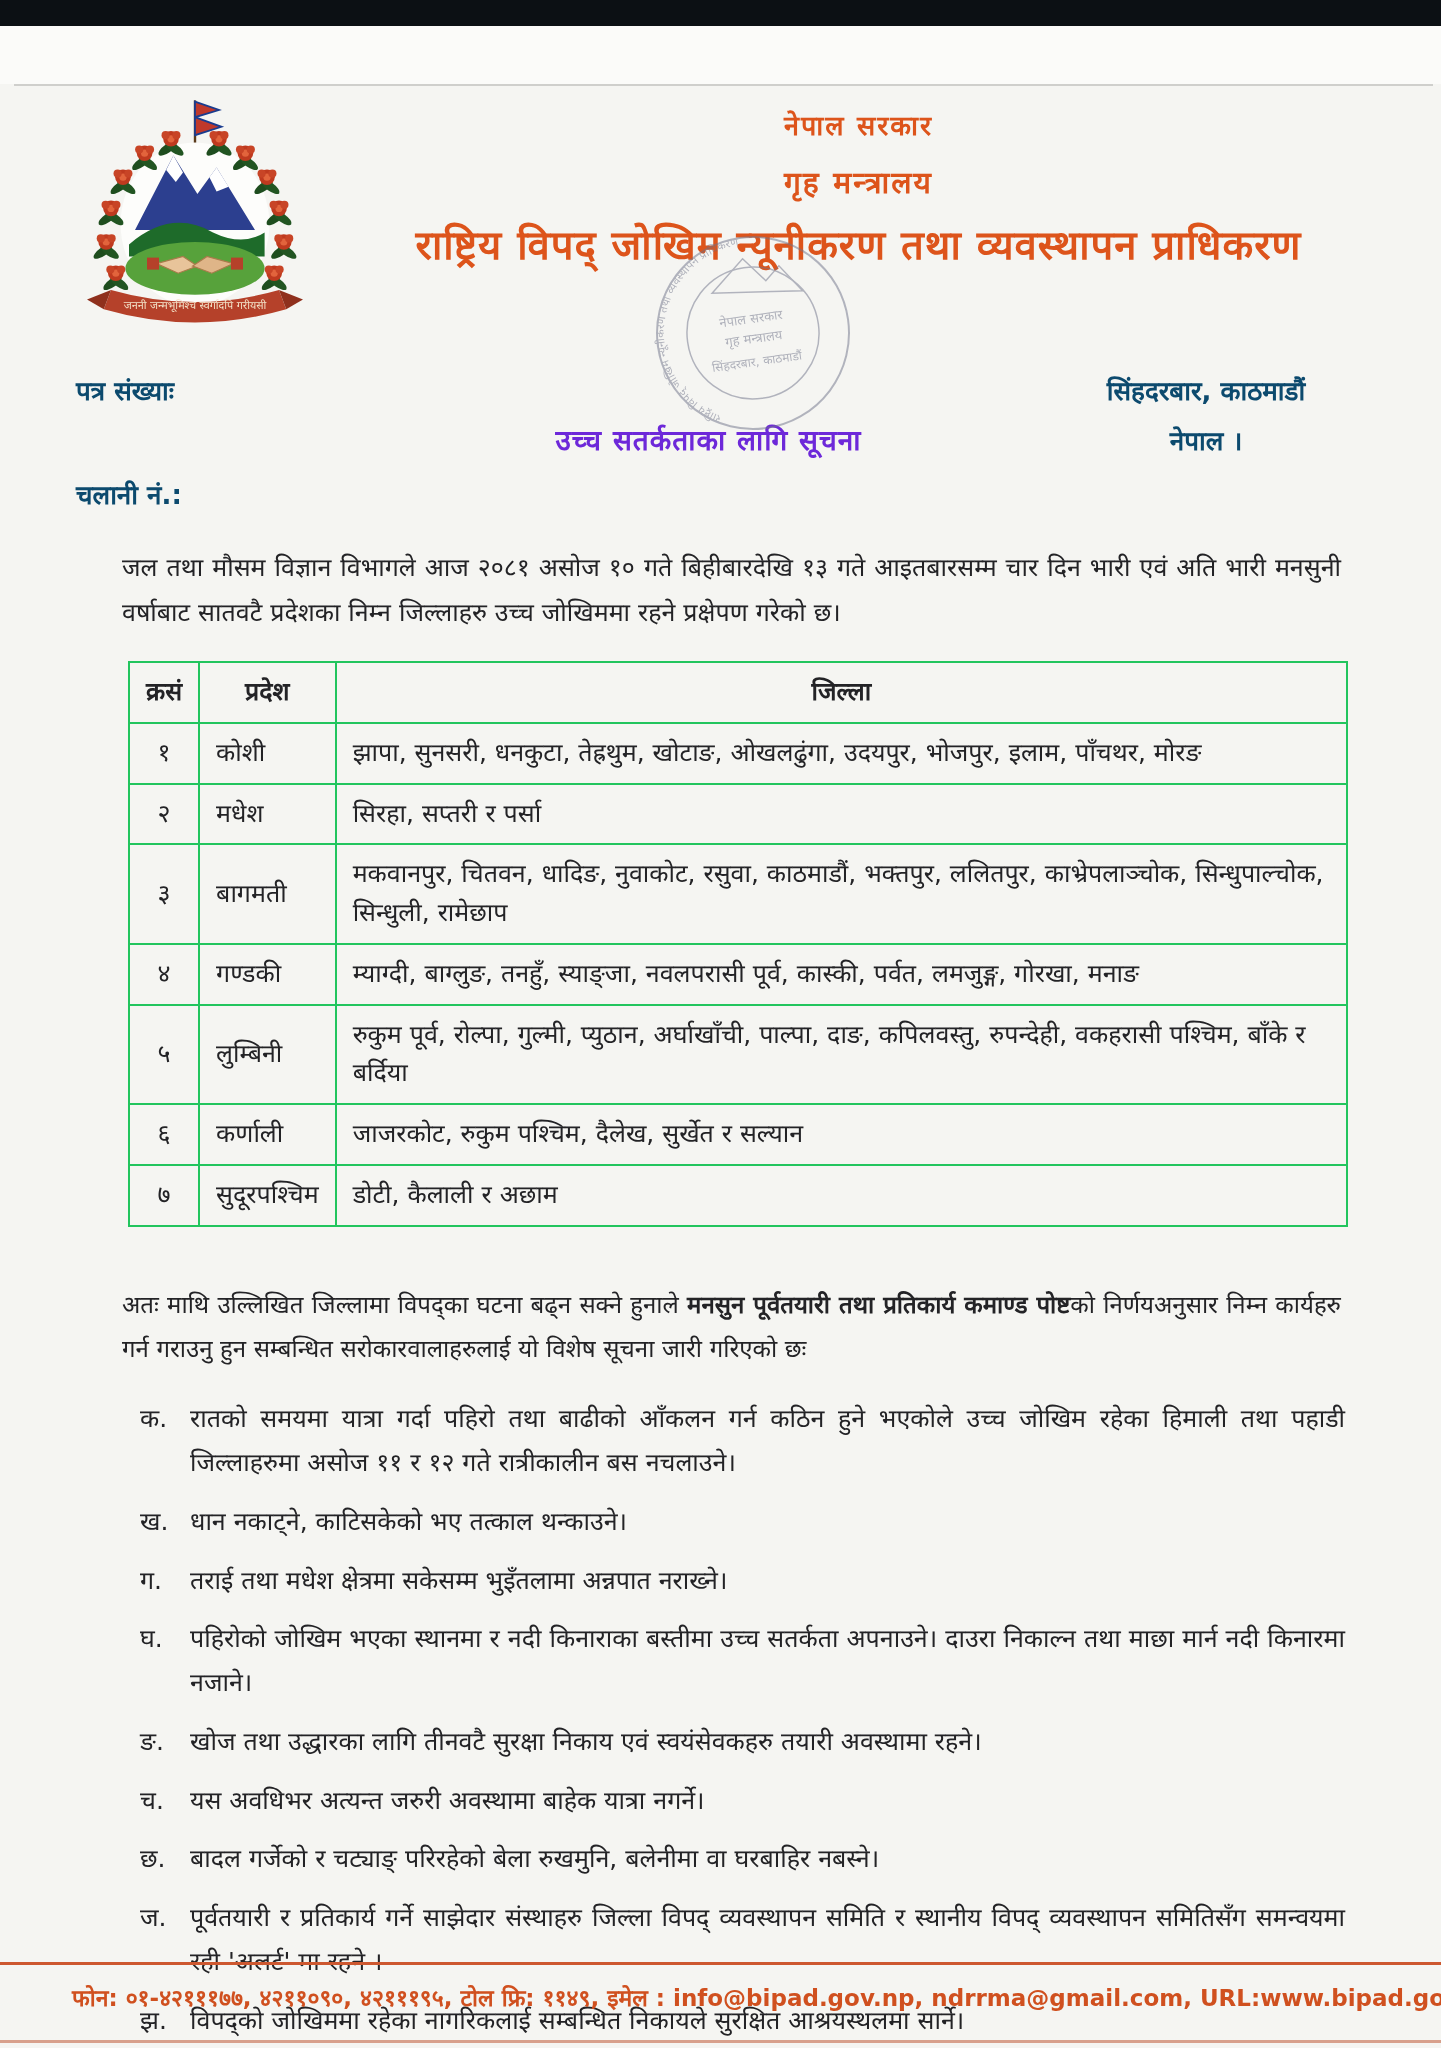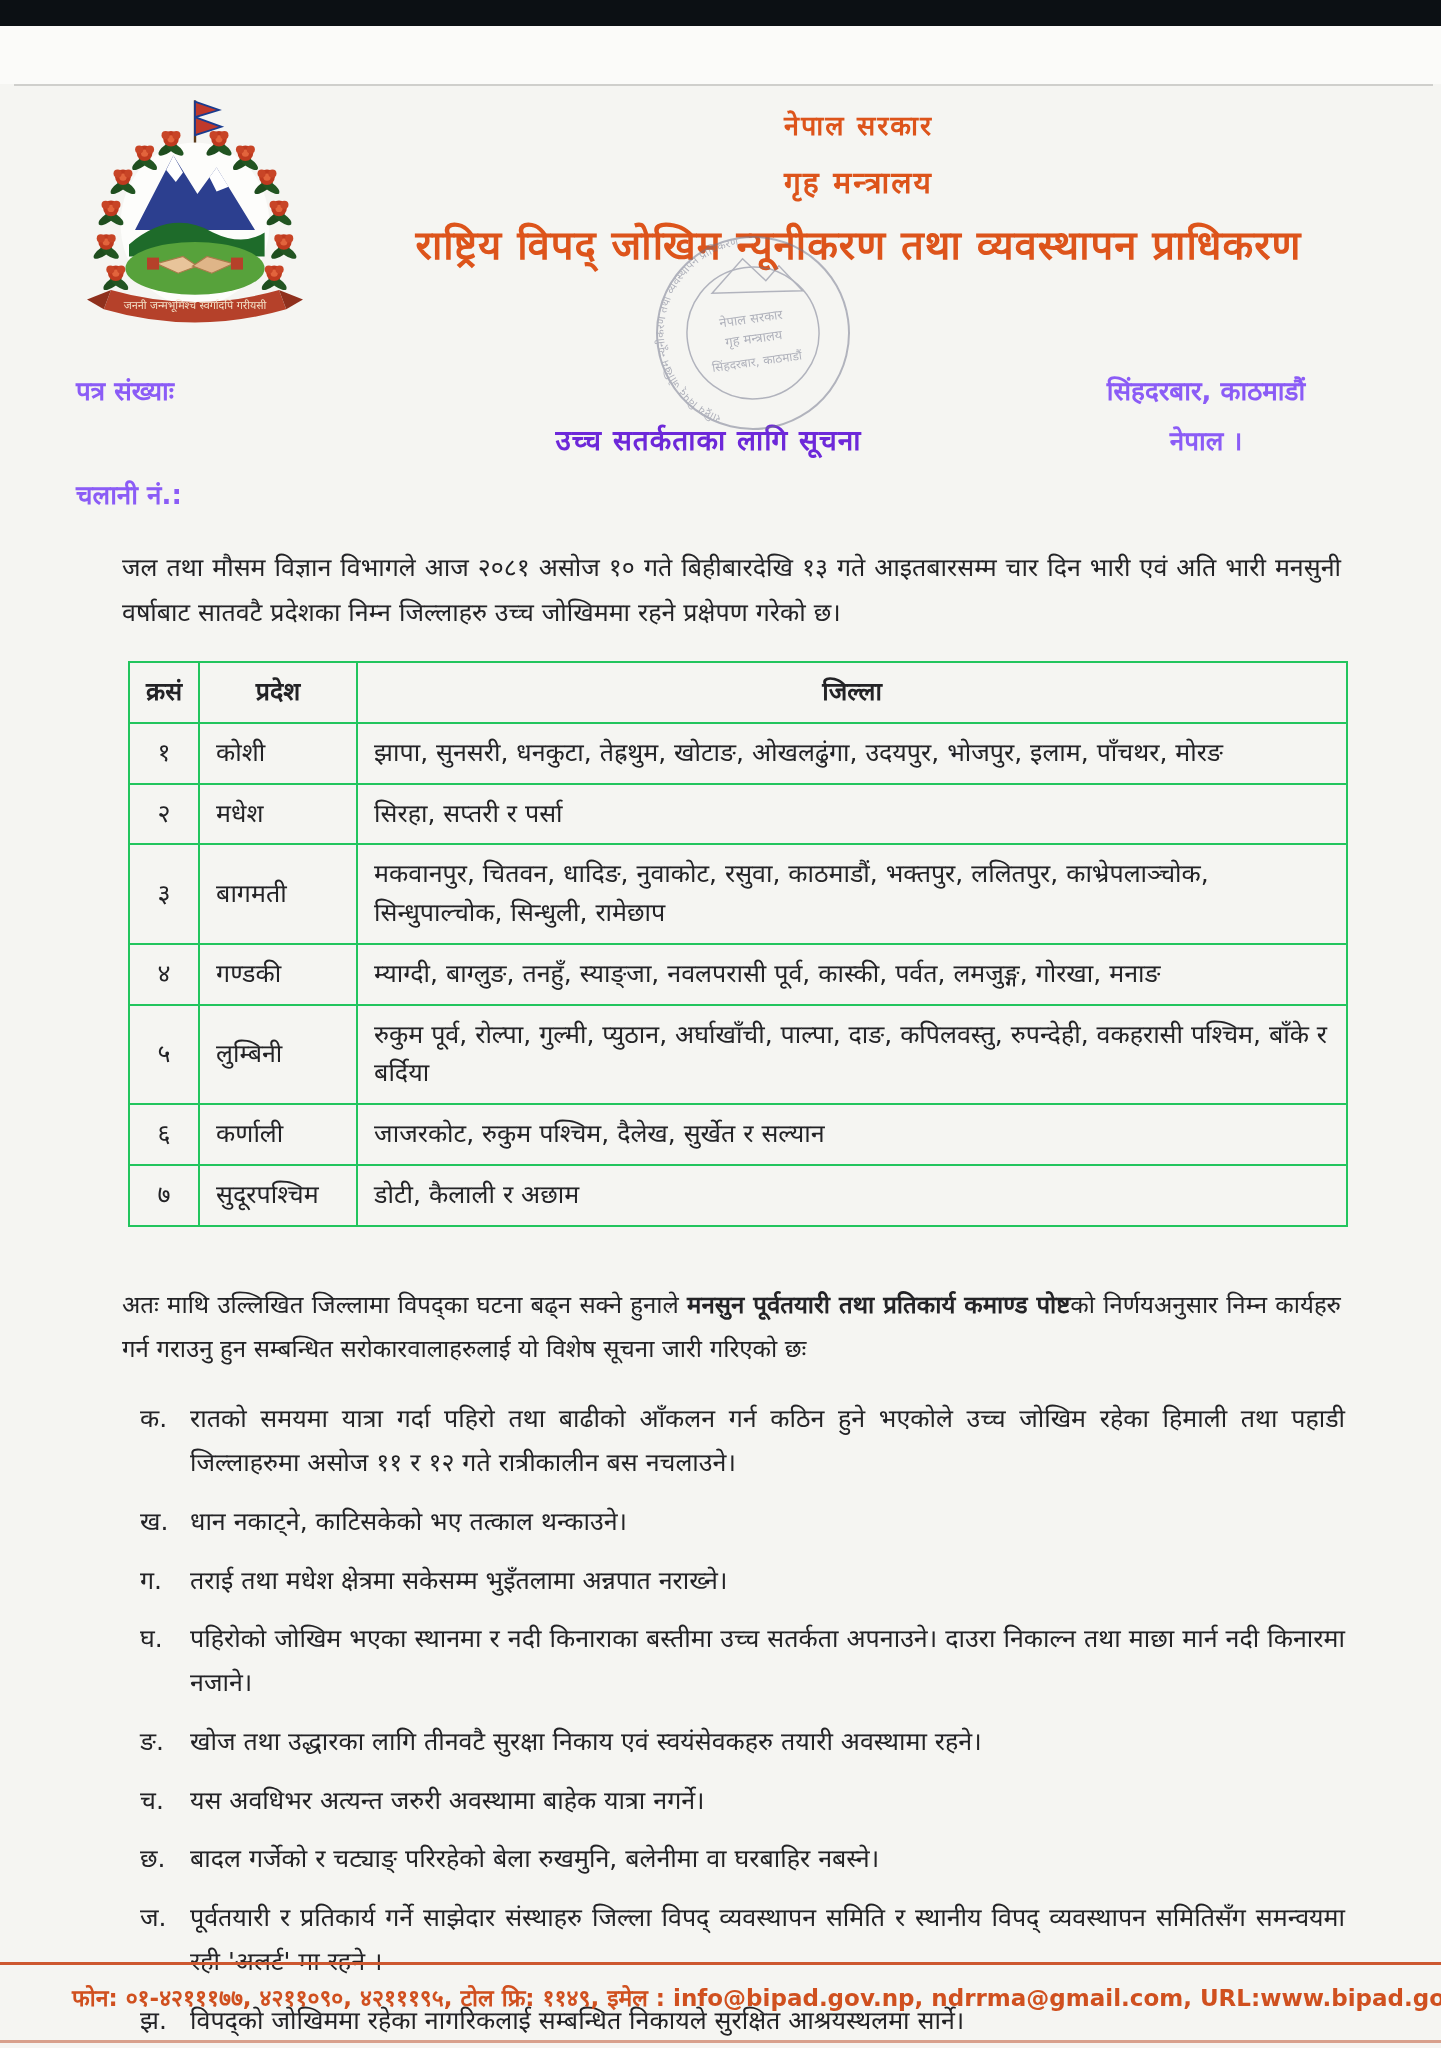--- a/index.html
+++ b/index.html
@@ -23,35 +23,35 @@
   .gov-line { font-size:27px; font-weight:bold; color:#dd541b; letter-spacing:2px; }
   .ministry-line { font-size:30px; font-weight:bold; color:#dd541b; margin-top:18px; letter-spacing:2px; }
   .authority-line { font-size:40px; font-weight:bold; color:#dd541b; margin-top:14px; white-space:nowrap; letter-spacing:1px; }
 
   
   .stamp { position:absolute; left:648px; top:228px; width:210px; height:210px; opacity:.5; transform:rotate(-8deg); pointer-events:none; }
 
   
   .meta-row { display:flex; align-items:flex-start; padding:30px 70px 0 76px; }
   .meta-left { width:300px; }
-  .label { font-size:26px; font-weight:bold; color:#8b5cf6; }
+  .label { font-size:26px; font-weight:bold; color:#0c4a6e; }
   .label + .label { margin-top:68px; }
   .meta-center { flex:1; text-align:center; padding-top:48px; }
   .notice-title { font-size:28px; font-weight:bold; color:#6d28d9; letter-spacing:1px; }
   .meta-right { width:330px; text-align:center; }
   .meta-right .line2 { margin-top:14px; }
 
   
   .intro { margin:34px 100px 0 122px; font-size:25px; line-height:1.78; text-align:justify; }
 
   table.districts { border-collapse:collapse; margin:26px 0 0 128px; width:1220px; }
   table.districts th, table.districts td { border:2px solid #22c55e; padding:10px 16px; font-size:25px; line-height:1.55; vertical-align:middle; }
   table.districts th { font-weight:bold; text-align:center; }
   td.sn { text-align:center; width:58px; }
-  td.prov { width:158px; }
+  td.prov { width:136px; }
 
   .directive-intro { margin:56px 100px 0 122px; font-size:24px; line-height:1.85; text-align:justify; }
   .directive-intro b { font-weight:bold; }
 
   ol.directives { list-style:none; margin:26px 96px 0 140px; }
   ol.directives li { display:flex; font-size:25px; line-height:1.75; margin-bottom:15px; }
   ol.directives .marker { flex:0 0 50px; }
   ol.directives .dtext { flex:1; text-align:justify; }
 
   .bottom-row { display:flex; justify-content:space-between; align-items:flex-start; padding:38px 92px 0 130px; }

